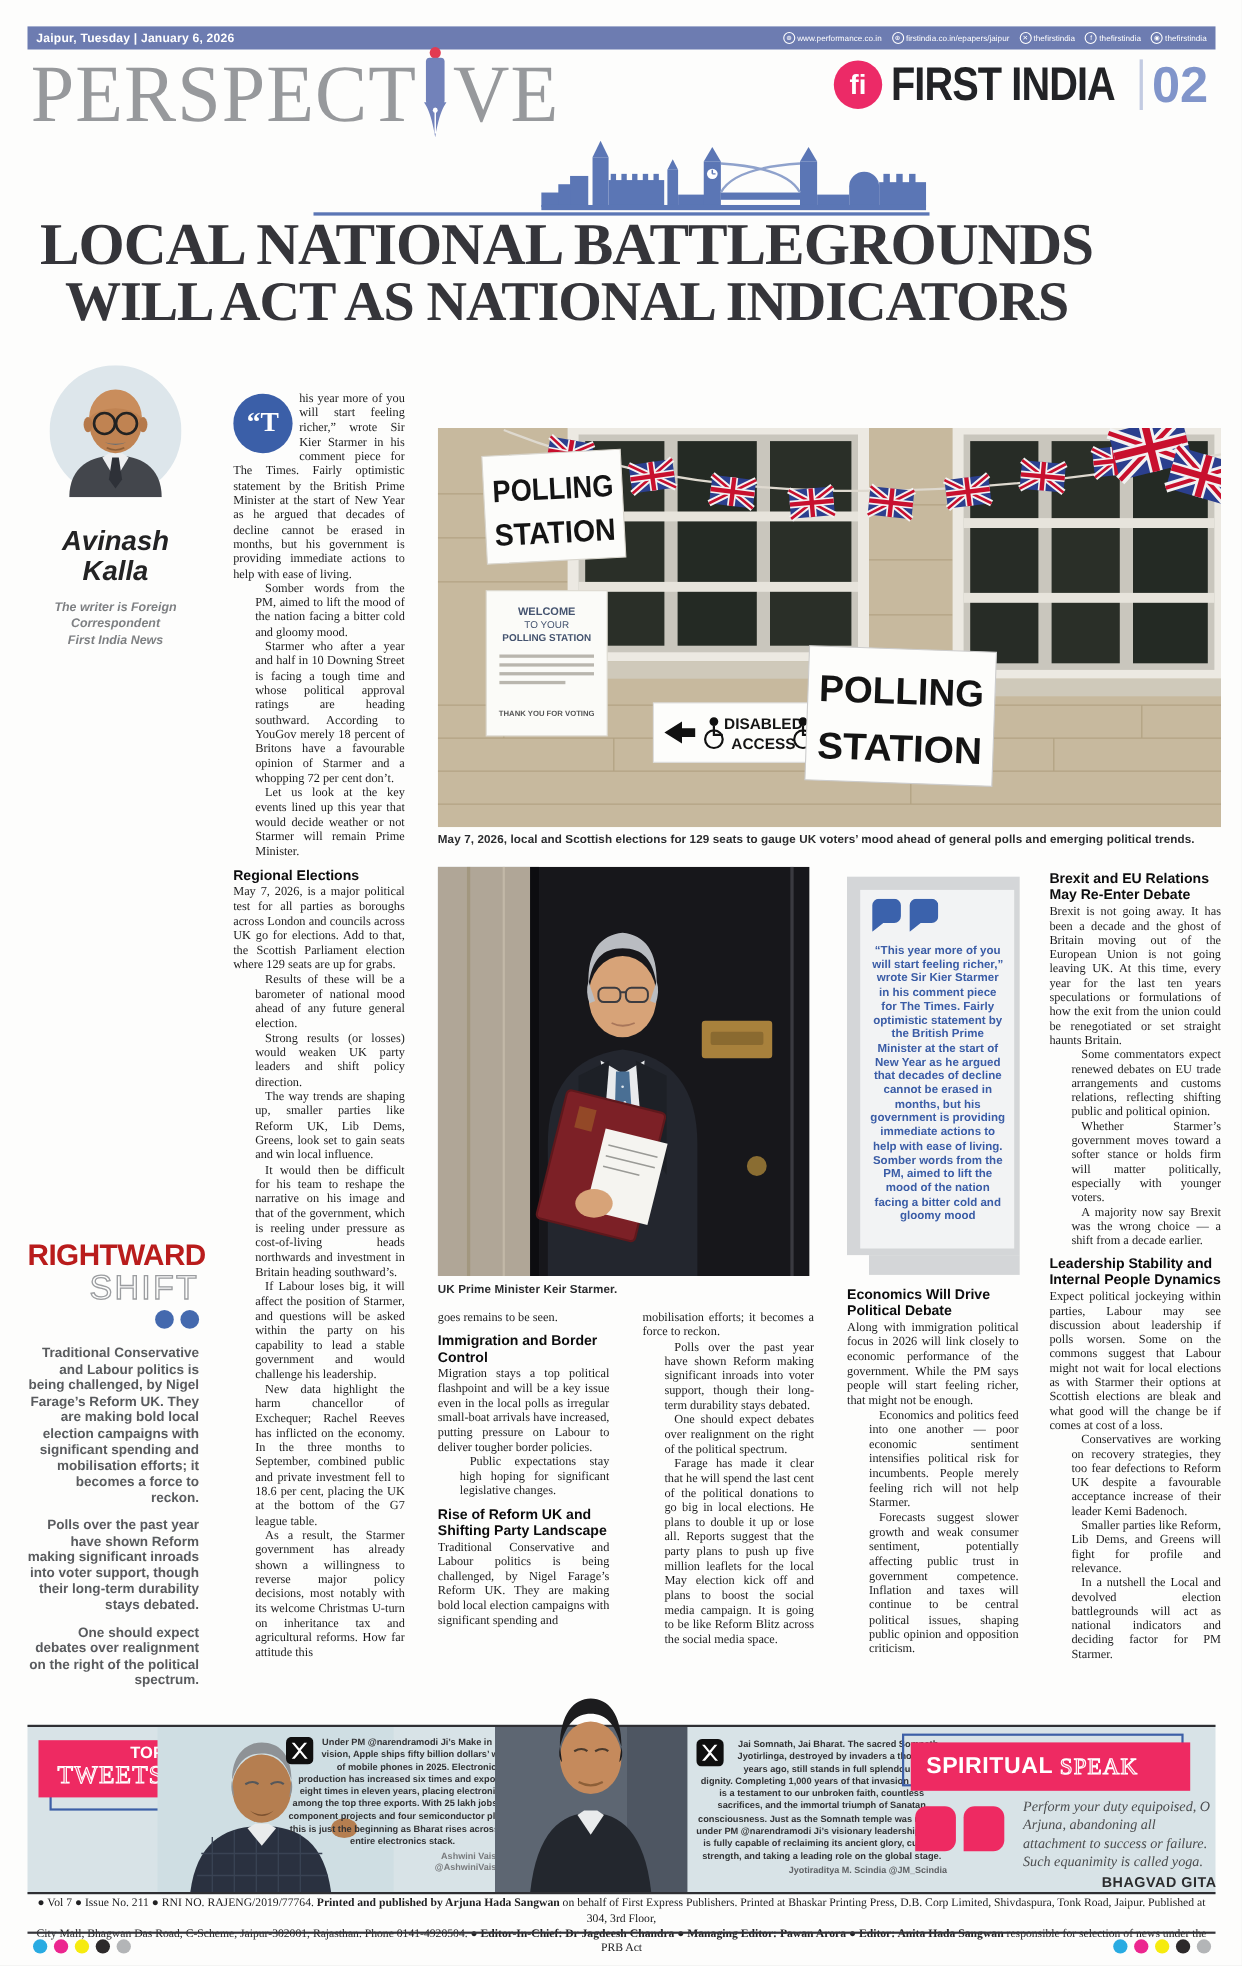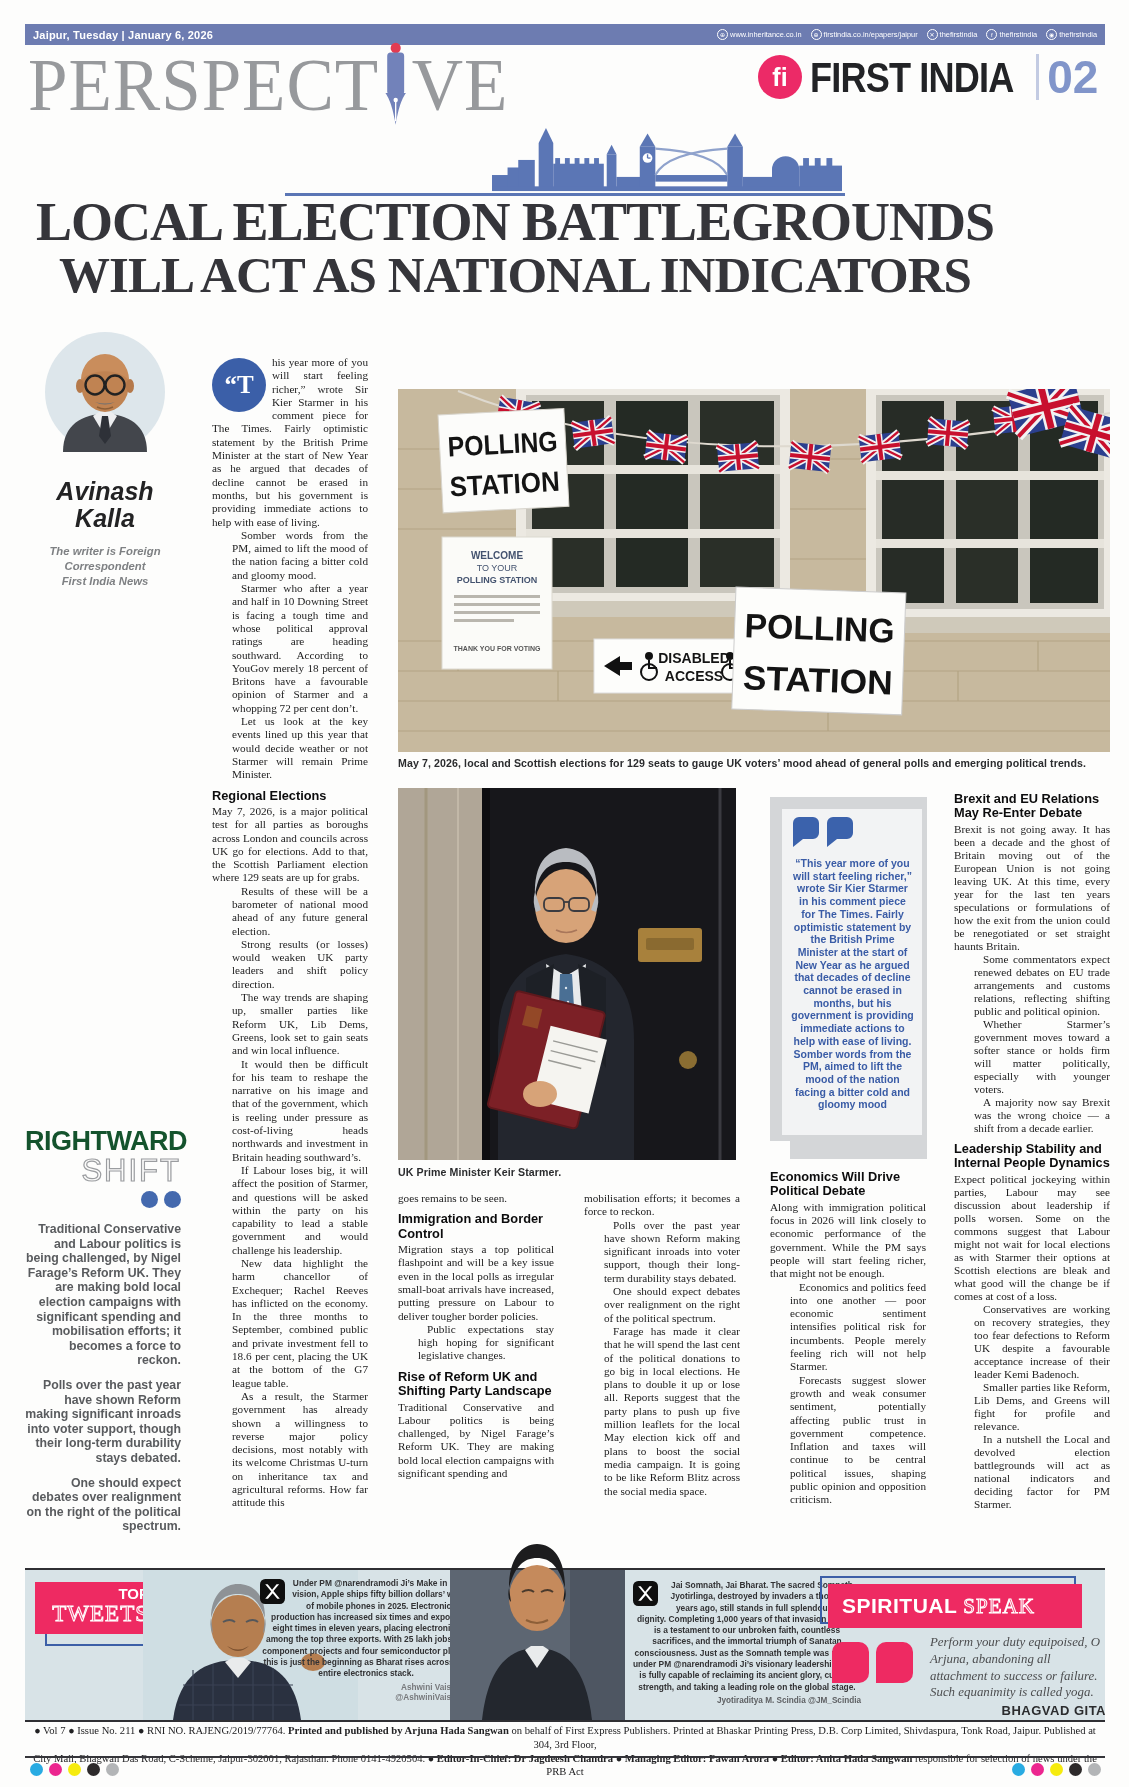--- a/index.html
+++ b/index.html
@@ -53,21 +53,21 @@
 
   
   .pq{left:770px;top:797px;width:157px;height:344px;background:#d4d6d8;}
   .pq-corner{left:903px;top:793px;width:26px;height:26px;background:#b7b9bb;}
   .pq-inner{position:absolute;left:12px;top:12px;right:5px;bottom:6px;background:#f2f3f4;padding:8px 8px 0 9px;box-sizing:border-box;}
   .pq-text{margin-top:6px;font-size:10.5px;line-height:12.7px;font-weight:bold;color:#3a5ca6;text-align:center;}
   .pq-tail{left:790px;top:1141px;width:137px;height:18px;background:#d4d6d8;}
 
   
   .callout{left:25px;top:1128px;width:156px;text-align:right;}
-  .co-w1{font-size:27px;line-height:27px;font-weight:800;color:#14532d;letter-spacing:-.5px;}
+  .co-w1{font-size:27px;line-height:27px;font-weight:800;color:#b91c1c;letter-spacing:-.5px;}
   .co-w2{font-size:31px;line-height:31px;letter-spacing:2px;color:rgba(255,255,255,.05);-webkit-text-stroke:1.2px #9b9da0;}
   .co-dots{margin-top:5px;}
   .co-dots span{display:inline-block;width:17px;height:17px;border-radius:50%;background:#4469ae;margin-left:6px;}
   .callout p{margin:10px 0 0;font-size:12.3px;line-height:14.6px;font-weight:bold;color:#595b5e;}
 
   
   .strip{left:25px;top:1568px;width:1080px;height:150px;background:#d8e3e7;border-top:2px solid #2f2f33;border-bottom:2px solid #2f2f33;box-sizing:content-box;}
   .badge-frame{position:absolute;border:2px solid #3c5fa7;}
   .tt-frame{left:20px;top:22px;width:122px;height:50px;}
   .tt-box{position:absolute;left:10px;top:12px;width:122px;height:52px;background:#ee2a62;color:#fff;text-align:right;padding:4px 8px;box-sizing:border-box;}
@@ -95,21 +95,21 @@
 </head>
 <body>
 
 <div class="page">
 
   <div class="abs topbar">
     <div class="dateline">Jaipur, Tuesday | January 6, 2026</div>
     <div class="toplinks">
       <span class="toplink">
           <span class="mini-icon">⊕</span>
-          <span>www.inheritance.co.in</span>
+          <span>www.performance.co.in</span>
         </span>
       <span class="toplink">
           <span class="mini-icon">⊕</span>
           <span>firstindia.co.in/epapers/jaipur</span>
         </span>
       <span class="toplink">
           <span class="mini-icon">✕</span>
           <span>thefirstindia</span>
         </span>
       <span class="toplink">
@@ -169,21 +169,21 @@
     </g>
     <circle cx="160" cy="34" r="5" fill="#fff"></circle>
       <line x1="160" y1="34" x2="160" y2="30" stroke="#5b76b5" stroke-width="1.4"></line>
       <line x1="160" y1="34" x2="163" y2="34" stroke="#5b76b5" stroke-width="1.4"></line>
     <path d="M168,52 Q180,28 242,24" stroke="#8fa2cc" stroke-width="2.2" fill="none"></path>
     <path d="M168,24 Q230,28 242,52" stroke="#8fa2cc" stroke-width="2.2" fill="none"></path>
   </svg>
   <div class="abs badge-line"></div>
 
   <div class="abs headline">
-    <div class="h1a">LOCAL ELECTION BATTLEGROUNDS</div>
+    <div class="h1a">LOCAL NATIONAL BATTLEGROUNDS</div>
     <div class="h1b">WILL ACT AS NATIONAL INDICATORS</div>
   </div>
 
   <div class="abs author">
     <svg viewBox="0 0 120 120">
       <circle cx="60" cy="60" r="60" fill="#dde6eb"></circle>
       <path d="M18,120 C18,92 38,82 60,82 C82,82 102,92 102,120 Z" fill="#43464c"></path>
       <polygon points="48,84 60,104 72,84 66,80 54,80" fill="#edeef0"></polygon>
       <polygon points="57,84 63,84 66,104 60,112 54,104" fill="#2e3138"></polygon>
       <ellipse cx="60" cy="52" rx="24" ry="28" fill="#c08352"></ellipse>

